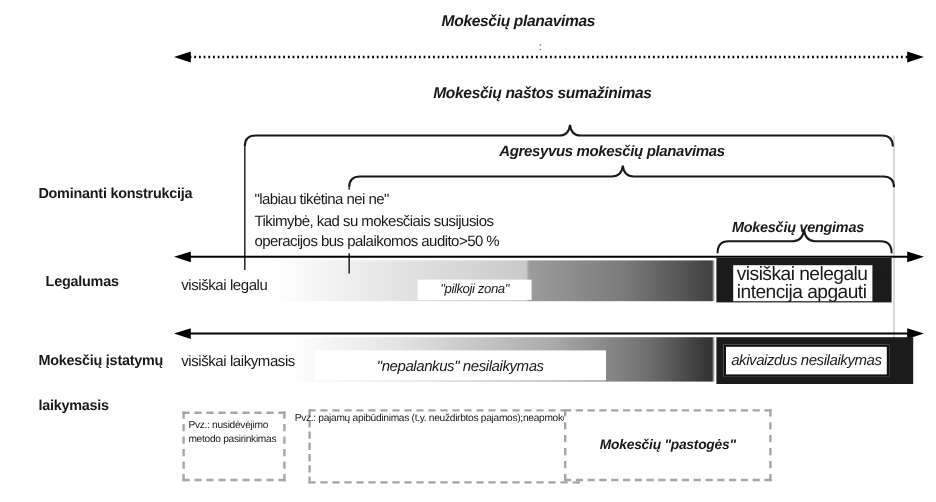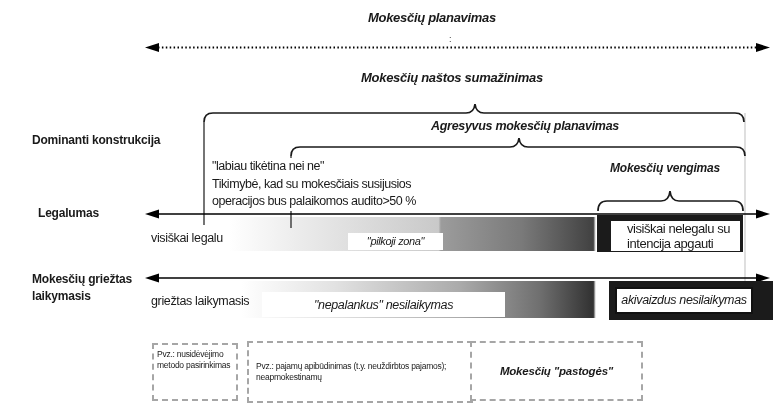--- a/index.html
+++ b/index.html
@@ -4,21 +4,21 @@
 <style>
   html,body{margin:0;padding:0;background:#ffffff;}
   #canvas{
     position:relative;width:780px;height:418px;background:#ffffff;overflow:hidden;
     font-family:"Liberation Sans","DejaVu Sans",sans-serif;color:#1a1a1a;
   }
   .abs{position:absolute;}
   .bold{font-weight:bold;}
   .ctr{text-align:center;font-style:italic;}
   .hdr{font-weight:bold;font-size:13px;letter-spacing:-0.3px;white-space:nowrap;}
-  .lbl{font-weight:bold;font-size:12px;letter-spacing:-0.2px;white-space:nowrap;}
+  .lbl{font-weight:bold;font-size:12px;letter-spacing:-0.2px;white-space:nowrap;margin-top:21px;}
   .txt{font-size:12.5px;letter-spacing:-0.35px;white-space:nowrap;}
   svg{position:absolute;left:0;top:0;pointer-events:none;}
   .bar{position:absolute;left:148px;width:622px;}
   #bar1{top:217px;height:34px;background:linear-gradient(to right,
     #ffffff 0%,#ffffff 13%,#ececec 24%,#c9c9c9 46.7%,#9c9c9c 47.1%,
     #7a7a7a 60%,#434343 71.2%,#434343 71.6%,#ffffff 72%,#ffffff 100%);}
   #bar2{top:281px;height:37px;background:linear-gradient(to right,
     #ffffff 0%,#ffffff 15%,#e2e2e2 30%,#ababab 50%,#6f6f6f 63%,
     #343434 71.2%,#343434 71.6%,#ffffff 72%,#ffffff 100%);}
   .blackbox{position:absolute;background:#1b1b1b;}
@@ -57,51 +57,51 @@
     <polygon points="770,214 756,209.5 756,218.5" fill="#000"></polygon>
 
     <line x1="158" y1="278" x2="757" y2="278" stroke="#000" stroke-width="1.7"></line>
     <polygon points="145,278 159,273.5 159,282.5" fill="#000"></polygon>
     <polygon points="770,278 756,273.5 756,282.5" fill="#000"></polygon>
   </svg>
 
   <div class="abs hdr ctr" style="left:332px;top:10px;width:200px;">Mokesčių planavimas</div>
   <div class="abs" style="left:449px;top:34px;font-size:9px;color:#333;">:</div>
   <div class="abs hdr ctr" style="left:352px;top:70px;width:200px;">Mokesčių naštos sumažinimas</div>
-  <div class="abs hdr ctr" style="left:425px;top:119px;width:200px;font-size:12.5px;">Agresyvus mokesčių planavimas</div>
+  <div class="abs hdr ctr" style="left:410px;top:119px;width:200px;font-size:12.5px;">Agresyvus mokesčių planavimas</div>
   <div class="abs lbl ctr" style="left:590px;top:161px;width:150px;">Mokesčių vengimas</div>
 
   <div class="abs lbl" style="left:32px;top:133px;">Dominanti konstrukcija</div>
   <div class="abs lbl" style="left:38px;top:206px;text-align:right;">Legalumas</div>
   <div class="abs" style="left:32px;top:271px;line-height:17px;">
-    <div class="lbl">Mokesčių griežtas</div>
+    <div class="lbl">Mokesčių įstatymų</div>
     <div class="lbl">laikymasis</div>
   </div>
 
   <div class="abs note" style="left:212px;top:158px;width:226px;">
     <div>"labiau tikėtina nei ne"</div>
     <div>Tikimybė, kad su mokesčiais susijusios</div>
     <div>operacijos bus palaikomos audito&gt;50 %</div>
   </div>
 
   <div class="abs txt" style="left:151px;top:231px;">visiškai legalu</div>
   <div class="whitebox txt ctr" style="left:348px;top:233px;width:95px;height:17px;font-size:11px;line-height:17px;">"pilkoji zona"</div>
   <div class="blackbox" style="left:597px;top:215px;width:146px;height:37px;">
-    <div class="whitebox" style="left:14px;top:6px;width:113px;height:30px;padding:0 0 0 16px;font-size:13px;letter-spacing:-0.45px;line-height:15px;white-space:nowrap;">
+    <div class="whitebox" style="left:14px;top:6px;width:113px;height:30px;padding:0 0 0 3px;font-size:16px;letter-spacing:-0.45px;line-height:15px;white-space:nowrap;">
       <div>visiškai nelegalu su</div>
       <div>intencija apgauti</div>
     </div>
   </div>
 
-  <div class="abs txt" style="left:151px;top:294px;">griežtas laikymasis</div>
+  <div class="abs txt" style="left:151px;top:294px;">visiškai laikymasis</div>
   <div class="whitebox txt ctr" style="left:262px;top:292px;width:243px;height:25px;line-height:27px;">"nepalankus" nesilaikymas</div>
-  <div class="blackbox" style="left:597px;top:281px;width:164px;height:39px;margin-left:12px;">
+  <div class="blackbox" style="left:597px;top:281px;width:164px;height:39px;">
     <div class="whitebox txt ctr" style="left:6px;top:6px;width:134px;height:23px;line-height:23px;border:2px solid #111;">akivaizdus nesilaikymas</div>
   </div>
 
   <div class="dashed small" style="left:152px;top:343px;width:86px;height:58px;padding:4px 2px 0 3px;white-space:normal;">Pvz.: nusidėvėjimo metodo pasirinkimas</div>
-  <div class="dashed" style="left:247px;top:341px;width:226px;height:62px;display:flex;flex-direction:column;justify-content:center;padding-left:7px;">
+  <div class="dashed" style="left:257px;top:341px;width:226px;height:62px;display:flex;flex-direction:row;justify-content:center;padding-left:7px;">
     <div class="small">Pvz.: pajamų apibūdinimas (t.y. neuždirbtos pajamos);</div>
     <div class="small">neapmokestinamų</div>
   </div>
   <div class="dashed bold ctr" style="left:470px;top:341px;width:173px;height:60px;display:flex;align-items:center;justify-content:center;font-size:11.5px;letter-spacing:-0.2px;">Mokesčių "pastogės"</div>
 
 </div>
 
 </body></html>

